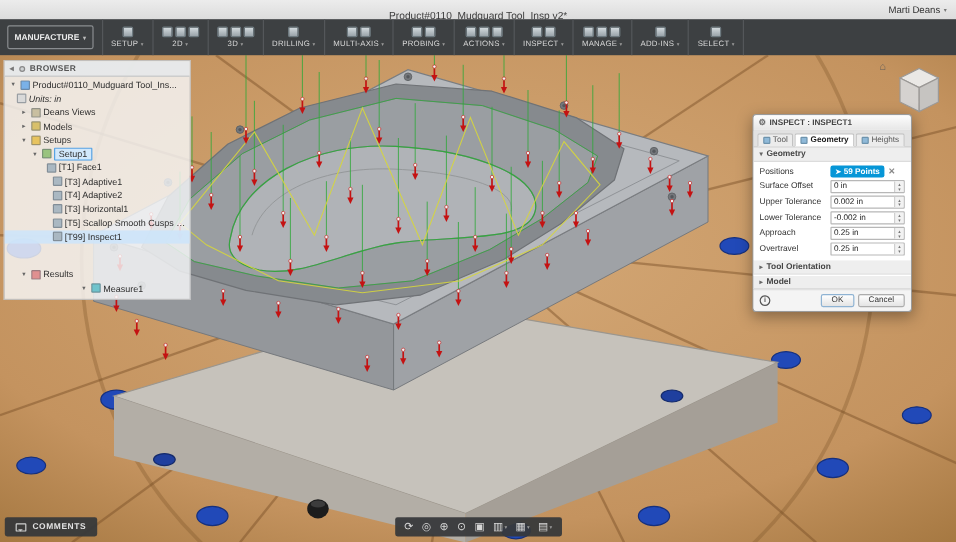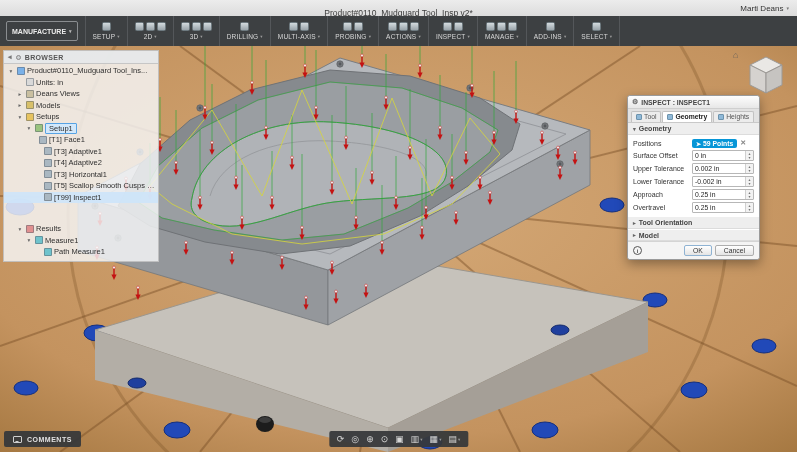--- a/index.html
+++ b/index.html
@@ -462,21 +462,21 @@
       <span class="bh-ic">◂</span>
       <span class="bh-dot"></span>
       <span>BROWSER</span>
     </div>
     <div class="tree" id="tree">
         <div class="trow" style="padding-left: 3px;">
           <div class="exp">▾</div>
           <div class="ticon doc"></div>
           <div class="tlabel">Product#0110_Mudguard Tool_Ins...</div>
         </div>
-        <div class="trow" style="padding-left: 12px;">
+        <div class="trow" style=" font-style: italic;">
           <div class="exp"></div>
           <div class="ticon units"></div>
           <div class="tlabel">Units: in</div>
         </div>
         <div class="trow" style="padding-left: 12px;">
           <div class="exp">▸</div>
           <div class="ticon views"></div>
           <div class="tlabel">Deans Views</div>
         </div>
         <div class="trow" style="padding-left: 12px;">
@@ -522,29 +522,24 @@
         <div class="trow hl" style="padding-left: 30px;">
           <div class="exp"></div>
           <div class="ticon op"></div>
           <div class="tlabel">[T99] Inspect1</div>
         </div>
         <div class="trow" style="padding-left: 12px; margin-top: 20px;">
           <div class="exp">▾</div>
           <div class="ticon results"></div>
           <div class="tlabel">Results</div>
         </div>
-        <div class="trow" style="padding-left: 21px;">
+        <div class="trow" style="padding-left: 21px; margin-left: 41px;">
           <div class="exp">▾</div>
           <div class="ticon measure"></div>
           <div class="tlabel">Measure1</div>
-        </div>
-        <div class="trow" style="padding-left: 30px;">
-          <div class="exp"></div>
-          <div class="ticon measure"></div>
-          <div class="tlabel">Path Measure1</div>
         </div>
       </div>
   </div>
 
   <div class="dialog">
     <div class="dlg-header">
       <span class="gear">⚙</span>
       <span>INSPECT : INSPECT1</span>
     </div>
     <div class="dlg-tabs">

